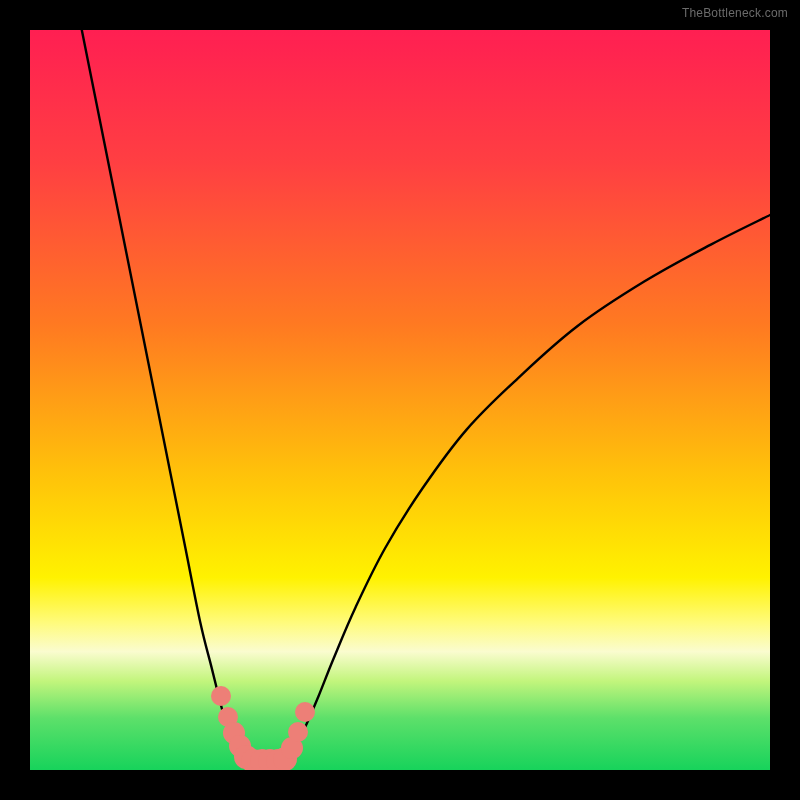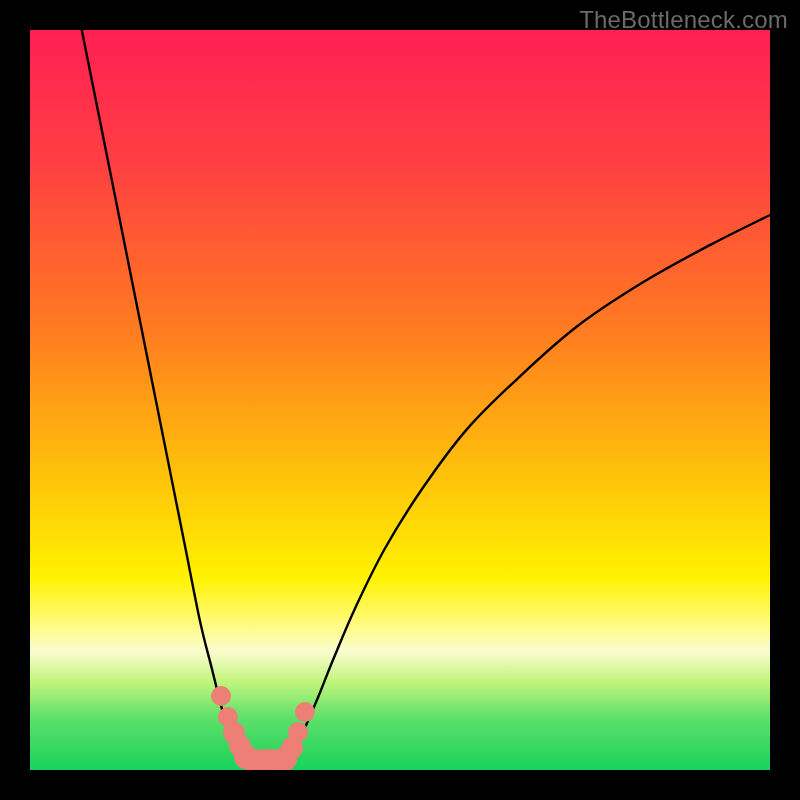--- a/index.html
+++ b/index.html
@@ -23,21 +23,21 @@
     top: 30px;
     width: 740px;
     height: 740px;
     overflow: hidden;
   }
   .watermark {
     position: absolute;
     top: 6px;
     right: 12px;
     color: #6b6b6b;
-    font-size: 24px;
+    font-size: 12px;
     font-weight: 500;
     letter-spacing: 0.2px;
   }
   svg.curve-layer {
     position: absolute;
     left: 0;
     top: 0;
     width: 740px;
     height: 740px;
   }

